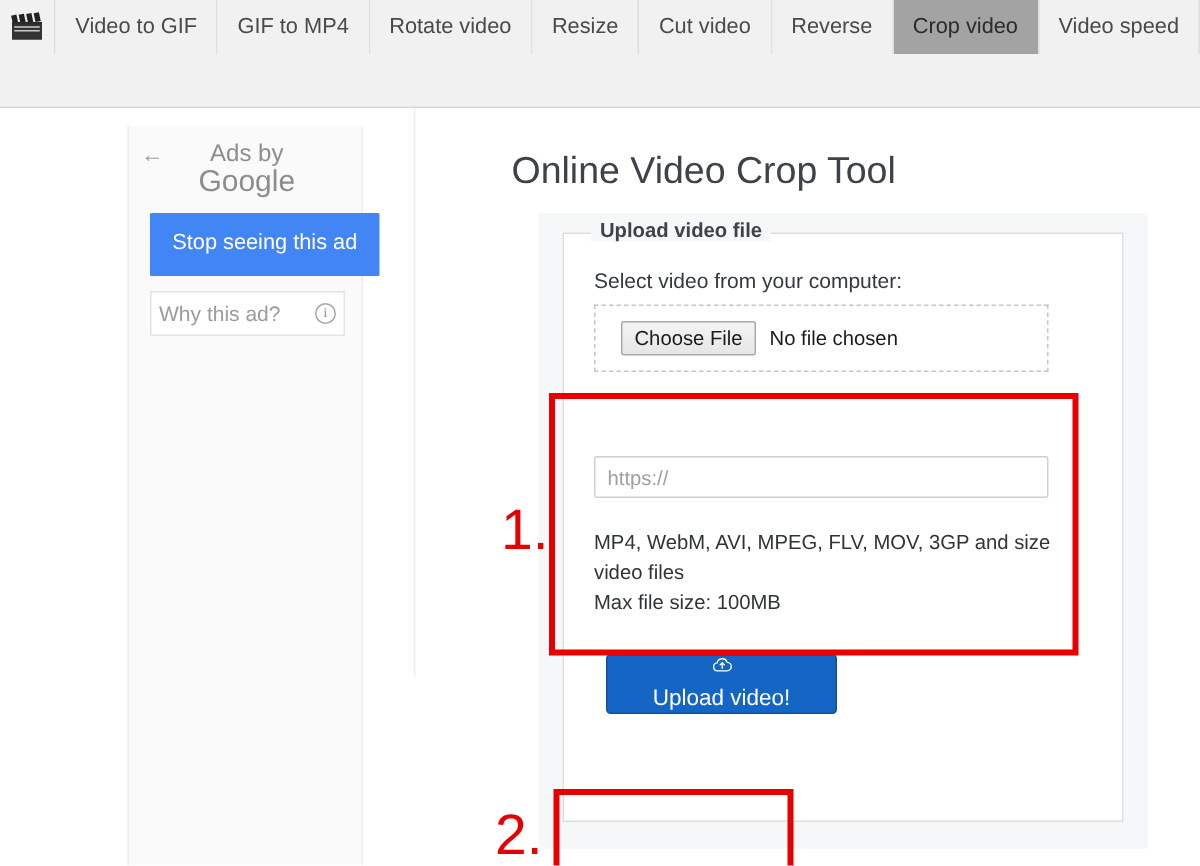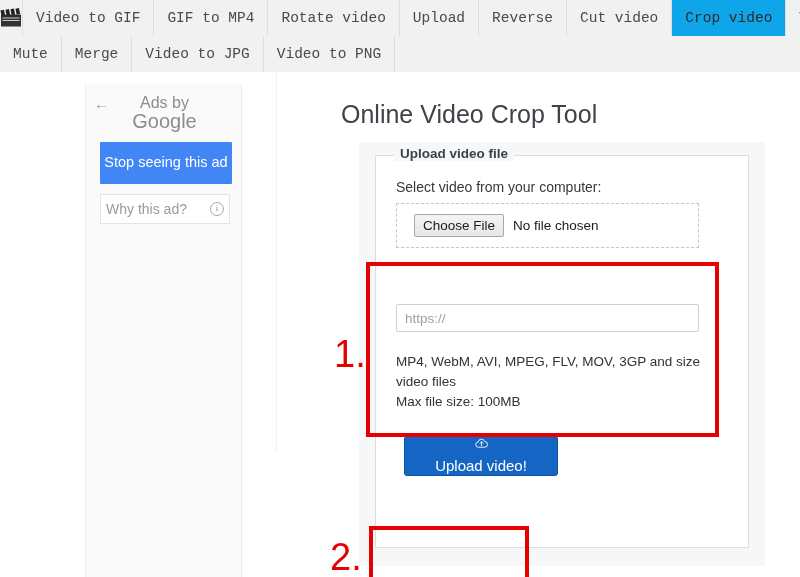--- a/index.html
+++ b/index.html
@@ -50,24 +50,23 @@
     align-items: center;
     justify-content: flex-start;
     padding: 0 13px;
     font-size: 14.5px;
     color: #4a4a4a;
     background: #f1f1f1;
     border-right: 1px solid #dedede;
     white-space: nowrap;
     cursor: pointer;
     box-sizing: border-box;
-    font-family: Liberation Mono, monospace;
   }
   .nav-tab.active {
-    background: #0ea5e9;
+    background: #a3a3a3;
     color: #2b2b2b;
     border-right: 1px solid #dedede;
   }
   .nav-filler {
     flex: 1;
     background: #f1f1f1;
   }
 
   
   #page-body {
@@ -107,21 +106,21 @@
     text-align: center;
     color: #8d8d8d;
     line-height: 1.08;
   }
   #ads-by-google .line1 { font-size: 16px; display:block; }
   #ads-by-google .line2 { font-size: 20px; display:block; }
   #stop-seeing-ad {
     position: absolute;
     left: 14px;
     top: 58px;
-    width: 132px;
+    width: 153px;
     height: 42px;
     background: #4285f4;
     color: #ffffff;
     font-size: 14.5px;
     line-height: 1.1;
     text-align: left;
     display: flex;
     align-items: center;
     justify-content: center;
     border: none;
@@ -352,52 +351,37 @@
     <div class="nav-tab">
         <span>Video to GIF</span>
       </div>
     <div class="nav-tab">
         <span>GIF to MP4</span>
       </div>
     <div class="nav-tab">
         <span>Rotate video</span>
       </div>
     <div class="nav-tab">
-        <span>Upload</span>
+        <span>Resize</span>
+      </div>
+    <div class="nav-tab">
+        <span>Cut video</span>
       </div>
     <div class="nav-tab">
         <span>Reverse</span>
-      </div>
-    <div class="nav-tab">
-        <span>Cut video</span>
       </div>
     <div class="nav-tab active">
         <span>Crop video</span>
       </div>
     <div class="nav-tab">
         <span>Video speed</span>
       </div>
     <div class="nav-filler"></div>
   </div>
 
-  <div class="nav-row">
-    <div class="nav-tab">
-        <span>Mute</span>
-      </div>
-    <div class="nav-tab">
-        <span>Merge</span>
-      </div>
-    <div class="nav-tab">
-        <span>Video to JPG</span>
-      </div>
-    <div class="nav-tab">
-        <span>Video to PNG</span>
-      </div>
-    <div class="nav-filler"></div>
-  </div>
 
 </div>
 
 <div id="page-body">
 
   <div id="ad-panel">
     <div id="ad-back-arrow">←</div>
     <div id="ads-by-google">
       <span class="line1">Ads by</span>
       <span class="line2">Google</span>

